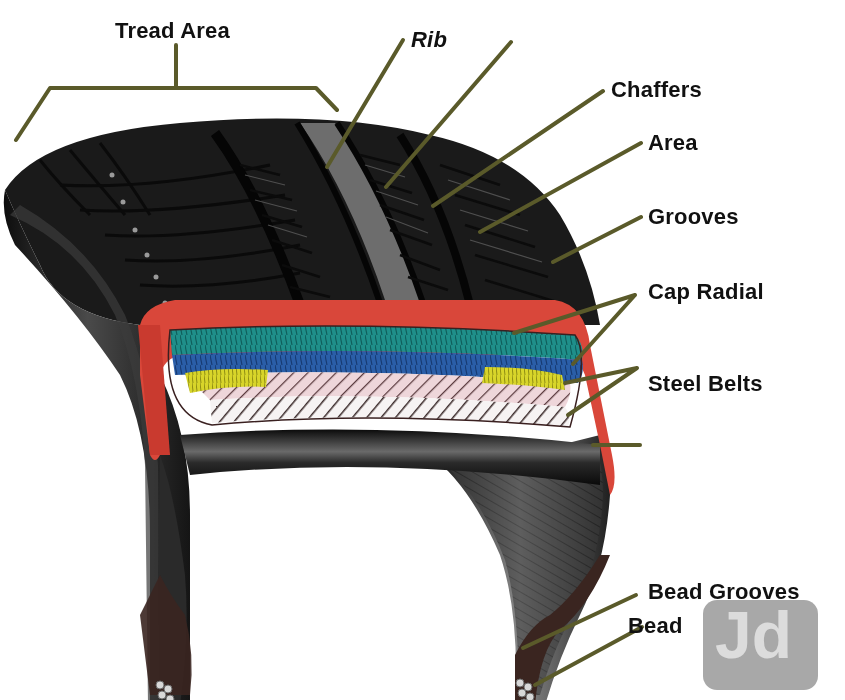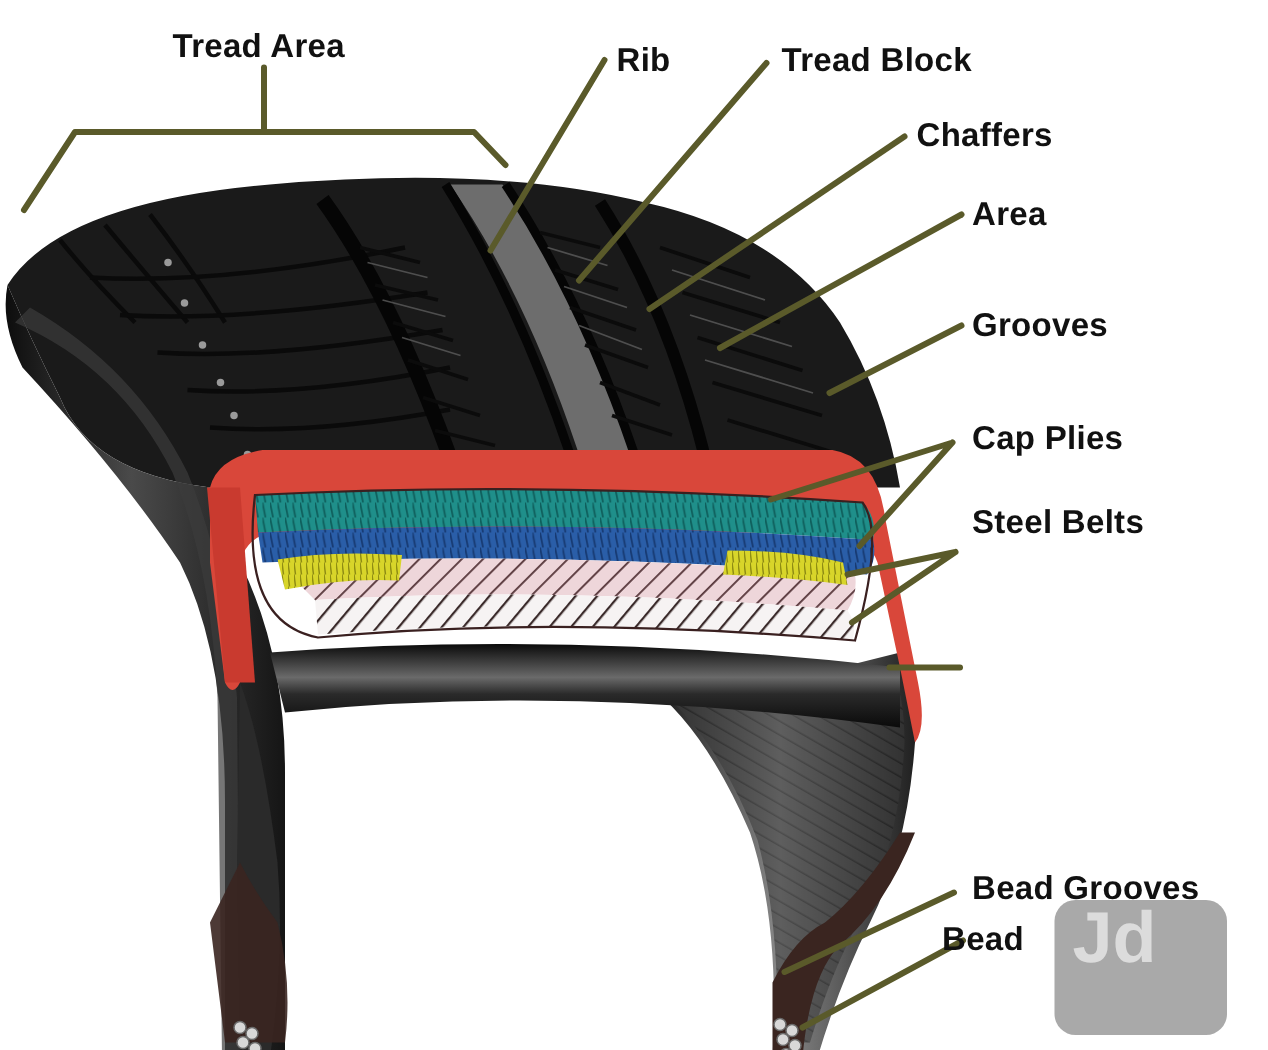--- a/index.html
+++ b/index.html
@@ -15,21 +15,21 @@
     line-height: 1;
     letter-spacing: 0.2px;
   }
   .wm {
     position: absolute; left: 703px; top: 585px; width: 115px; height: 90px;
     background: #9a9a9a; border-radius: 14px; opacity: 0.85;
   }
   .wm span {
     position: absolute; left: 12px; top: 2px;
     font-family: "Liberation Sans", sans-serif; font-weight: bold;
-    font-size: 48px; color: #d6d6d6; line-height: 1;
+    font-size: 66px; color: #d6d6d6; line-height: 1;
   }
 </style>
 </head>
 <body>
 
 <div id="stage">
   <svg width="845" height="700" viewBox="0 0 845 700">
     <defs>
       <linearGradient id="gSide" x1="0" x2="1" y1="0" y2="0">
         <stop offset="0" stop-color="#0d0d0d"></stop>
@@ -181,27 +181,26 @@
       <path d="M 641 202 L 553 247"></path>
       <path d="M 635 280 L 514 318 M 635 280 L 573 349"></path>
       <path d="M 637 353 L 565 368 M 637 353 L 568 400"></path>
       <path d="M 640 430 L 593 430"></path>
       <path d="M 636 580 L 523 633"></path>
       <path d="M 642 612 L 535 670"></path>
     </g>
   </svg>
 
   <div class="lbl" style="left:115px;top:5px;">Tread Area</div>
-  <div class="lbl" style="left:411px;top:14px;">Rib</div>
-  <div class="lbl" style="left:521px;top:14px;">Tread Block</div>
+  <div class="lbl" style="left:411px;top:14px;font-style:italic;">Rib</div>
   <div class="lbl" style="left:611px;top:64px;">Chaffers</div>
   <div class="lbl" style="left:648px;top:117px;">Area</div>
   <div class="lbl" style="left:648px;top:191px;">Grooves</div>
-  <div class="lbl" style="left:648px;top:266px;">Cap Plies</div>
-  <div class="lbl" style="left:648px;top:322px;">Steel Belts</div>
+  <div class="lbl" style="left:648px;top:266px;">Cap Radial</div>
+  <div class="lbl" style="left:648px;top:358px;">Steel Belts</div>
 
   <div class="wm">
     <span>Jd</span>
   </div>
 
   <div class="lbl" style="left:648px;top:566px;">Bead Grooves</div>
   <div class="lbl" style="left:628px;top:600px;">Bead</div>
 </div>
 
 </body></html>

